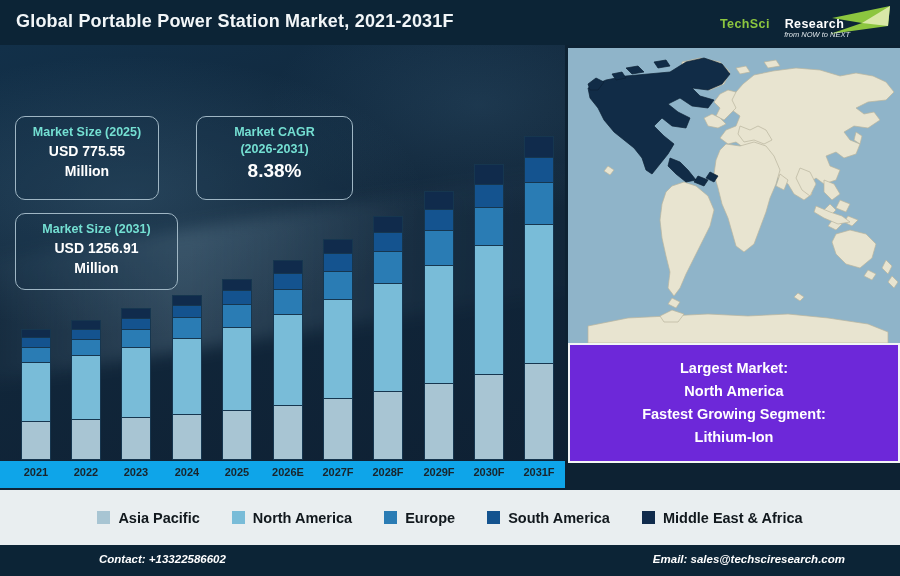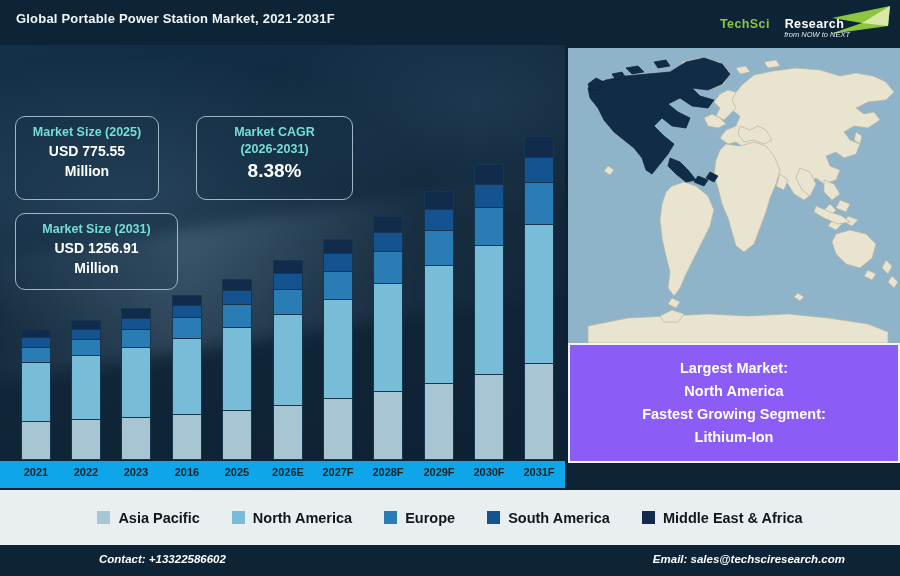--- a/index.html
+++ b/index.html
@@ -13,21 +13,21 @@
     background:#0d2233;
   }
 
   
   #header {
     position:absolute; left:0; top:0; width:900px; height:45px;
     background:#0c2436;
   }
   #page-title {
     position:absolute; left:16px; top:11px;
-    font-size:13px; font-weight:bold; color:#f2f6f8;
+    font-size:18px; font-weight:bold; color:#f2f6f8;
     letter-spacing:.2px;
   }
   #logo {
     position:absolute; right:8px; top:4px; width:180px; height:38px;
   }
   #logo-swoosh { position:absolute; inset:0; }
   #logo-text {
     position:absolute; left:8px; top:13px;
     font-size:12.5px; font-weight:bold; letter-spacing:.4px;
     white-space:nowrap;
@@ -88,21 +88,21 @@
   
   #map-panel {
     position:absolute; left:568px; top:48px; width:332px; height:295px;
     background:#8fb4c9; overflow:hidden;
   }
   #map-svg { display:block; width:332px; height:295px; }
 
   
   #info-box {
     position:absolute; left:568px; top:343px; width:332px; height:120px;
-    background:#8b5cf6; border:2px solid #f2f5f6;
+    background:#6d28d9; border:2px solid #f2f5f6;
     display:flex; flex-direction:column; align-items:center; justify-content:center;
   }
   #info-box div {
     color:#ffffff; font-size:14.5px; font-weight:bold; line-height:23px; text-align:center;
   }
 
   
   #legend {
     position:absolute; left:0; top:490px; width:900px; height:55px;
     background:#e9eef0; display:flex; align-items:center; justify-content:center;
@@ -241,21 +241,21 @@
           <div class="seg" style="height: 139.189px; background: rgb(121, 188, 216);"></div>
           <div class="seg" style="height: 96.6587px; background: rgb(168, 197, 211);"></div>
         </div>
       </div>
   </div>
 
   <div id="x-axis">
       <div class="x-tick" style="left: 36px;">2021</div>
       <div class="x-tick" style="left: 86px;">2022</div>
       <div class="x-tick" style="left: 136px;">2023</div>
-      <div class="x-tick" style="left: 187px;">2016</div>
+      <div class="x-tick" style="left: 187px;">2024</div>
       <div class="x-tick" style="left: 237px;">2025</div>
       <div class="x-tick" style="left: 288px;">2026E</div>
       <div class="x-tick" style="left: 338px;">2027F</div>
       <div class="x-tick" style="left: 388px;">2028F</div>
       <div class="x-tick" style="left: 439px;">2029F</div>
       <div class="x-tick" style="left: 489px;">2030F</div>
       <div class="x-tick" style="left: 539px;">2031F</div>
     </div>
 
   <div id="map-panel">

